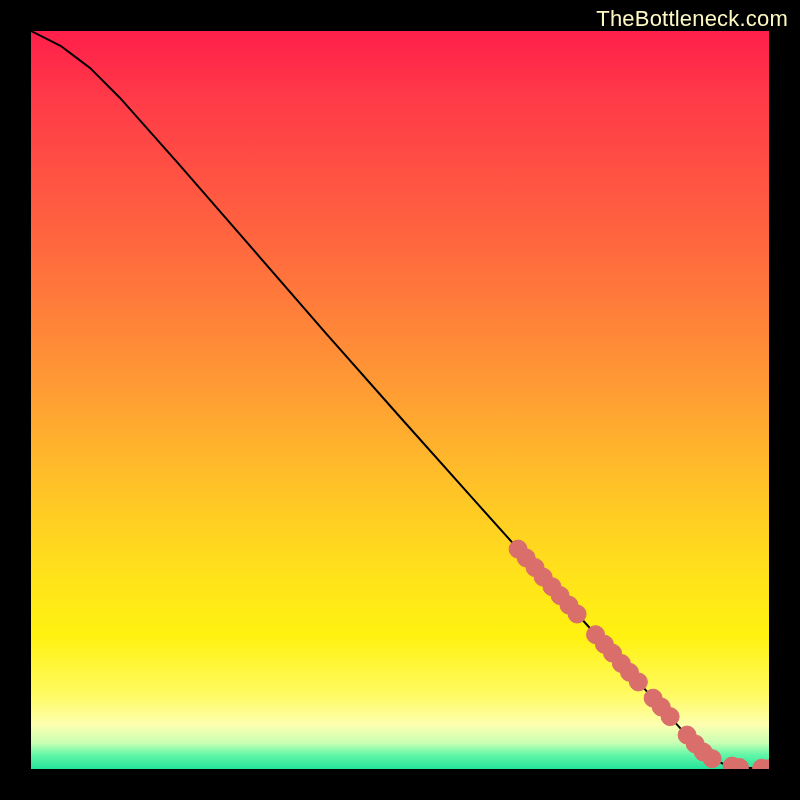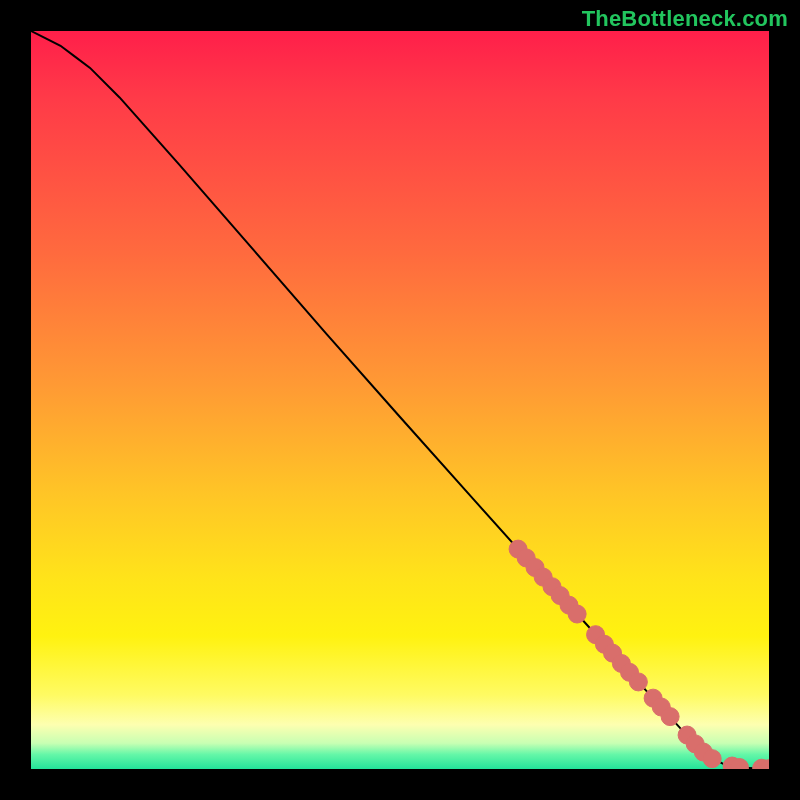--- a/index.html
+++ b/index.html
@@ -42,23 +42,23 @@
       #fdffb0 94%,
       #c8ffb3 96.5%,
       #66f7a8 98%,
       #23e39a 100%
     );
   }
   .watermark {
     position: absolute;
     top: 6px;
     right: 12px;
-    color: #22c55e;
+    color: #fef9c3;
     font-size: 22px;
-    font-weight: 700;
+    font-weight: 400;
     letter-spacing: 0.2px;
     user-select: none;
   }
   svg.curve {
     position: absolute;
     inset: 0;
     width: 100%;
     height: 100%;
   }
   .line {

